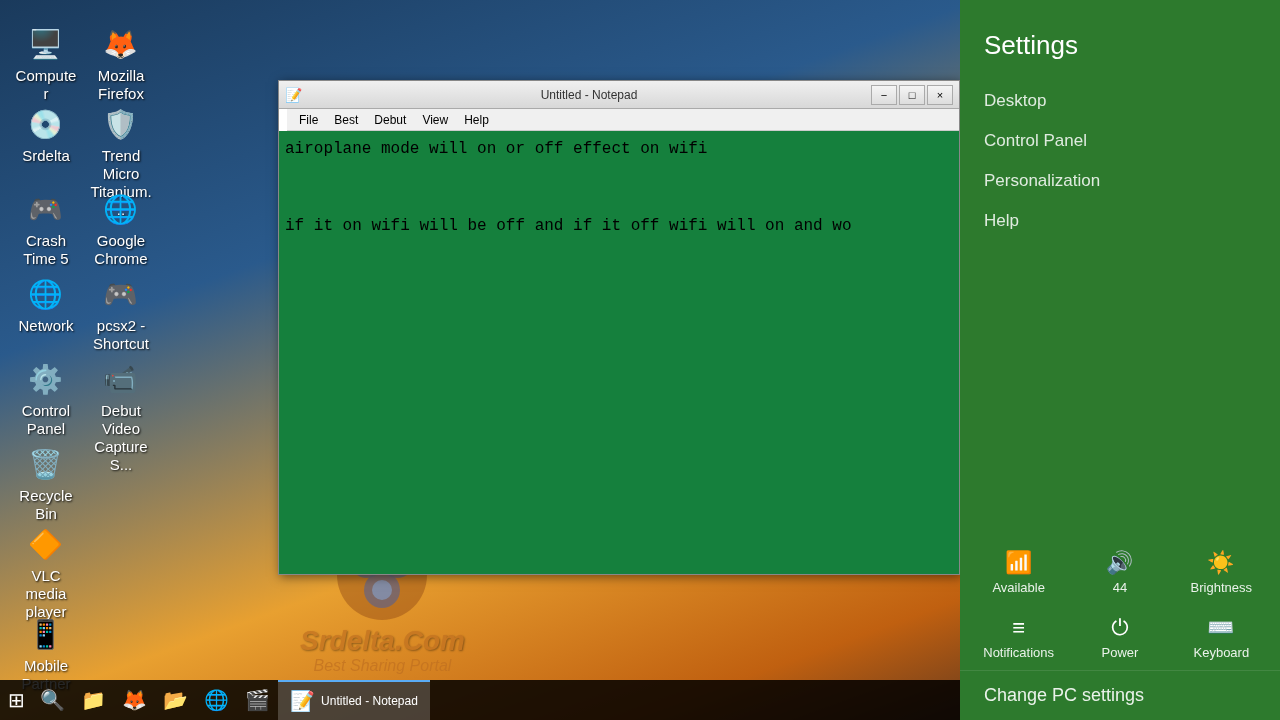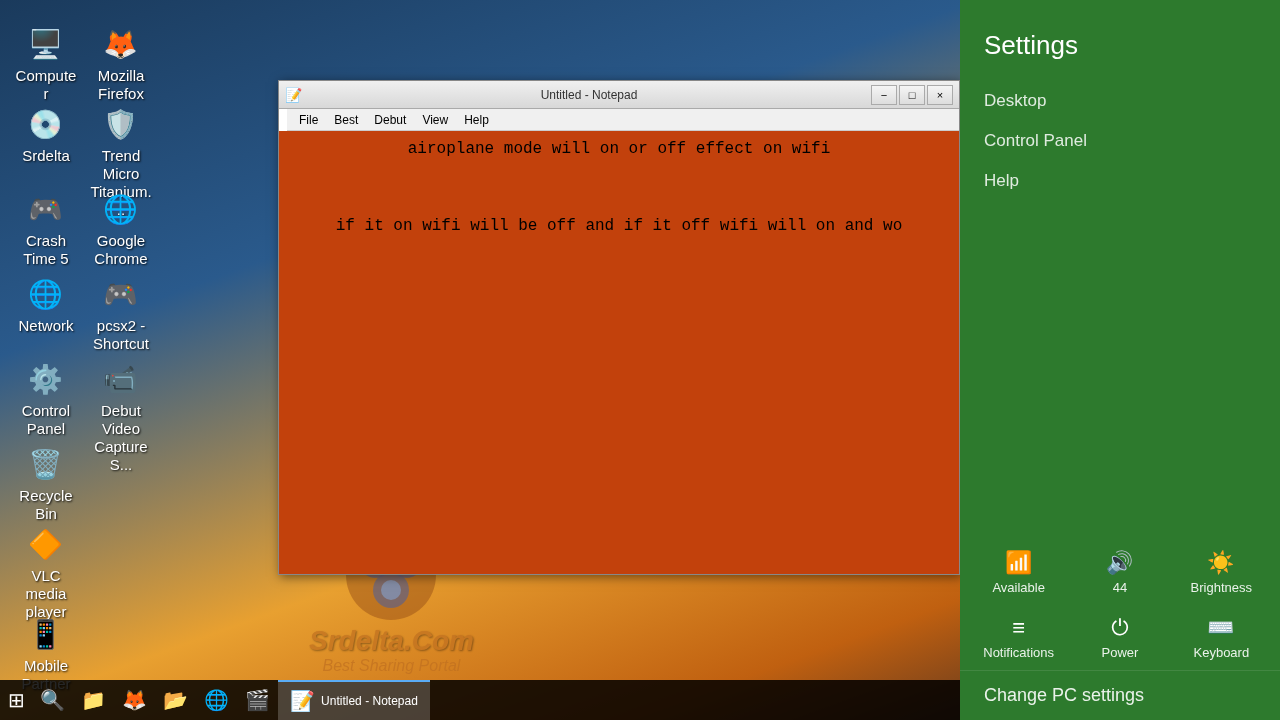--- a/index.html
+++ b/index.html
@@ -80,21 +80,20 @@
 
     
     #watermark {
       position: absolute;
       bottom: 45px;
       left: 300px;
       opacity: 0.7;
       display: flex;
       flex-direction: column;
       align-items: center;
-      margin-left: 9px;
     }
     .watermark-logo {
       width: 100px;
       height: 100px;
     }
     .watermark-text {
       font-size: 28px;
       font-weight: bold;
       color: #c07020;
       font-style: italic;
@@ -172,26 +171,25 @@
       color: #000;
     }
     #notepad-content {
       flex: 1;
       padding: 6px;
       font-family: 'Courier New', monospace;
       font-size: 16px;
       color: #000;
       white-space: pre-wrap;
       overflow: hidden;
-      background: #c2410c;
+      background: #15803d;
       border: none;
       outline: none;
       resize: none;
       line-height: 1.6;
-      text-align: center;
     }
 
     
     #settings-panel {
       position: absolute;
       top: 0;
       right: 0;
       width: 320px;
       height: 720px;
       background: #2d7a2d;
@@ -361,20 +359,21 @@
       <span class="t-icon">📝</span>
       <span>Untitled - Notepad</span>
     </div>
   </div>
 
   <div id="settings-panel">
     <div id="settings-title">Settings</div>
 
     <div class="settings-menu-item">Desktop</div>
     <div class="settings-menu-item">Control Panel</div>
+    <div class="settings-menu-item">Personalization</div>
     <div class="settings-menu-item">Help</div>
 
     <div id="settings-spacer"></div>
 
     <div id="settings-bottom-icons">
       <div class="settings-icon-btn">
         <span class="s-icon">📶</span>
         <span class="s-label">Available</span>
       </div>
       <div class="settings-icon-btn">

